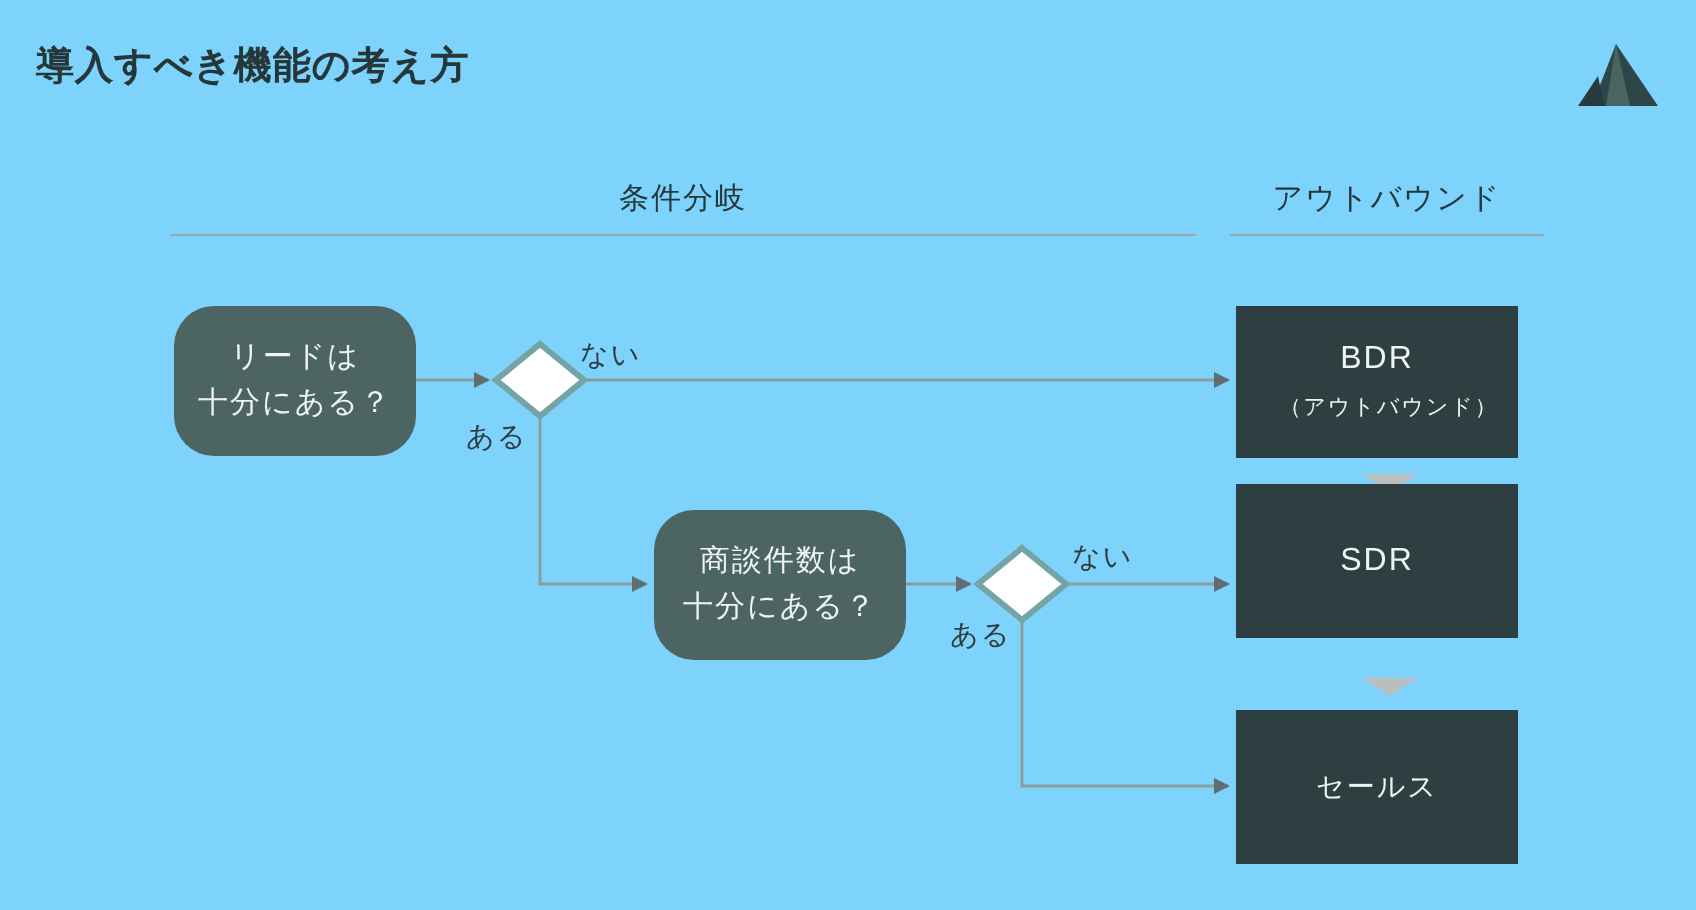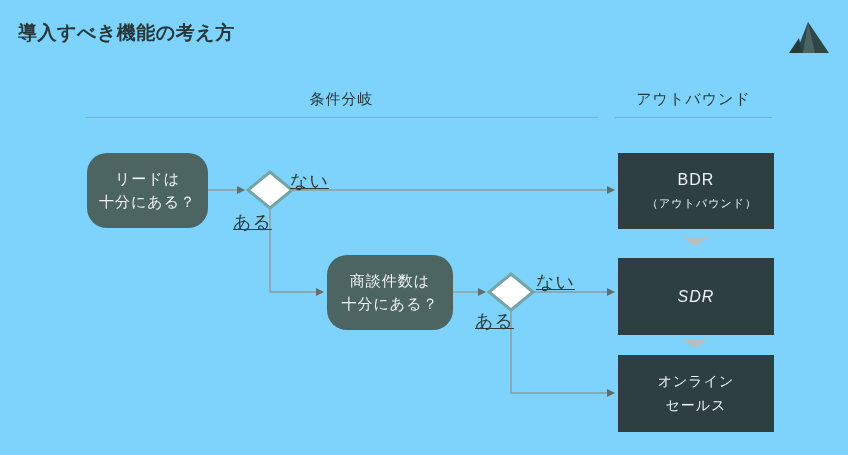--- a/index.html
+++ b/index.html
@@ -30,30 +30,30 @@
   .rule{position:absolute;top:117px;height:0;border-top:1px solid var(--rule);}
   .rule.left{left:85px;width:513px;}
   .rule.right{left:615px;width:157px;}
 
   .qbox{position:absolute;border-radius:20px;background:var(--accent-teal);
     color:#eef3f3;display:flex;flex-direction:column;align-items:center;
     justify-content:center;font-size:15px;line-height:1.5;letter-spacing:1px;}
   .qbox.q1{left:87px;top:153px;width:121px;height:75px;}
   .qbox.q2{left:327px;top:255px;width:126px;height:75px;}
 
-  .obox{position:absolute;left:618px;width:156px;background:var(--accent-dark);
+  .obox{position:absolute;left:618px;width:141px;background:var(--accent-dark);
     color:#eef3f3;display:flex;flex-direction:column;align-items:center;
     justify-content:center;letter-spacing:1px;}
   .obox.bdr{top:153px;height:76px;}
-  .obox.sdr{top:258px;height:77px;font-style:italic;}
+  .obox.sdr{top:242px;height:77px;}
   .obox.online{top:355px;height:77px;font-size:14px;line-height:1.65;}
   .obox .big{font-size:16px;}
   .obox .sub{font-size:11px;margin-top:7px;letter-spacing:1px;margin-left:12px;}
 
-  .branch-label{position:absolute;font-size:18px;color:var(--label-text);letter-spacing:1px;text-decoration:underline;}
+  .branch-label{position:absolute;font-size:14px;color:var(--label-text);letter-spacing:1px;}
   .lbl-no1{left:290px;top:169px;}
   .lbl-yes1{left:233px;top:210px;}
   .lbl-no2{left:536px;top:270px;}
   .lbl-yes2{left:475px;top:309px;}
 
   svg.flow{position:absolute;left:0;top:0;width:848px;height:455px;pointer-events:none;}
   .connector{stroke:var(--connector);stroke-width:1.4;fill:none;}
   .arrowfill{fill:var(--arrowhead);}
   .diamond{fill:#ffffff;stroke:var(--diamond-stroke);stroke-width:3;}
   .chev{fill:var(--chevron);}
@@ -118,17 +118,16 @@
   <div class="obox bdr">
     <span class="big">BDR</span>
     <span class="sub">（アウトバウンド）</span>
   </div>
 
   <div class="obox sdr">
     <span class="big">SDR</span>
   </div>
 
   <div class="obox online">
-    <span>オンライン</span>
     <span>セールス</span>
   </div>
 
 </div>
 
 </body></html>

